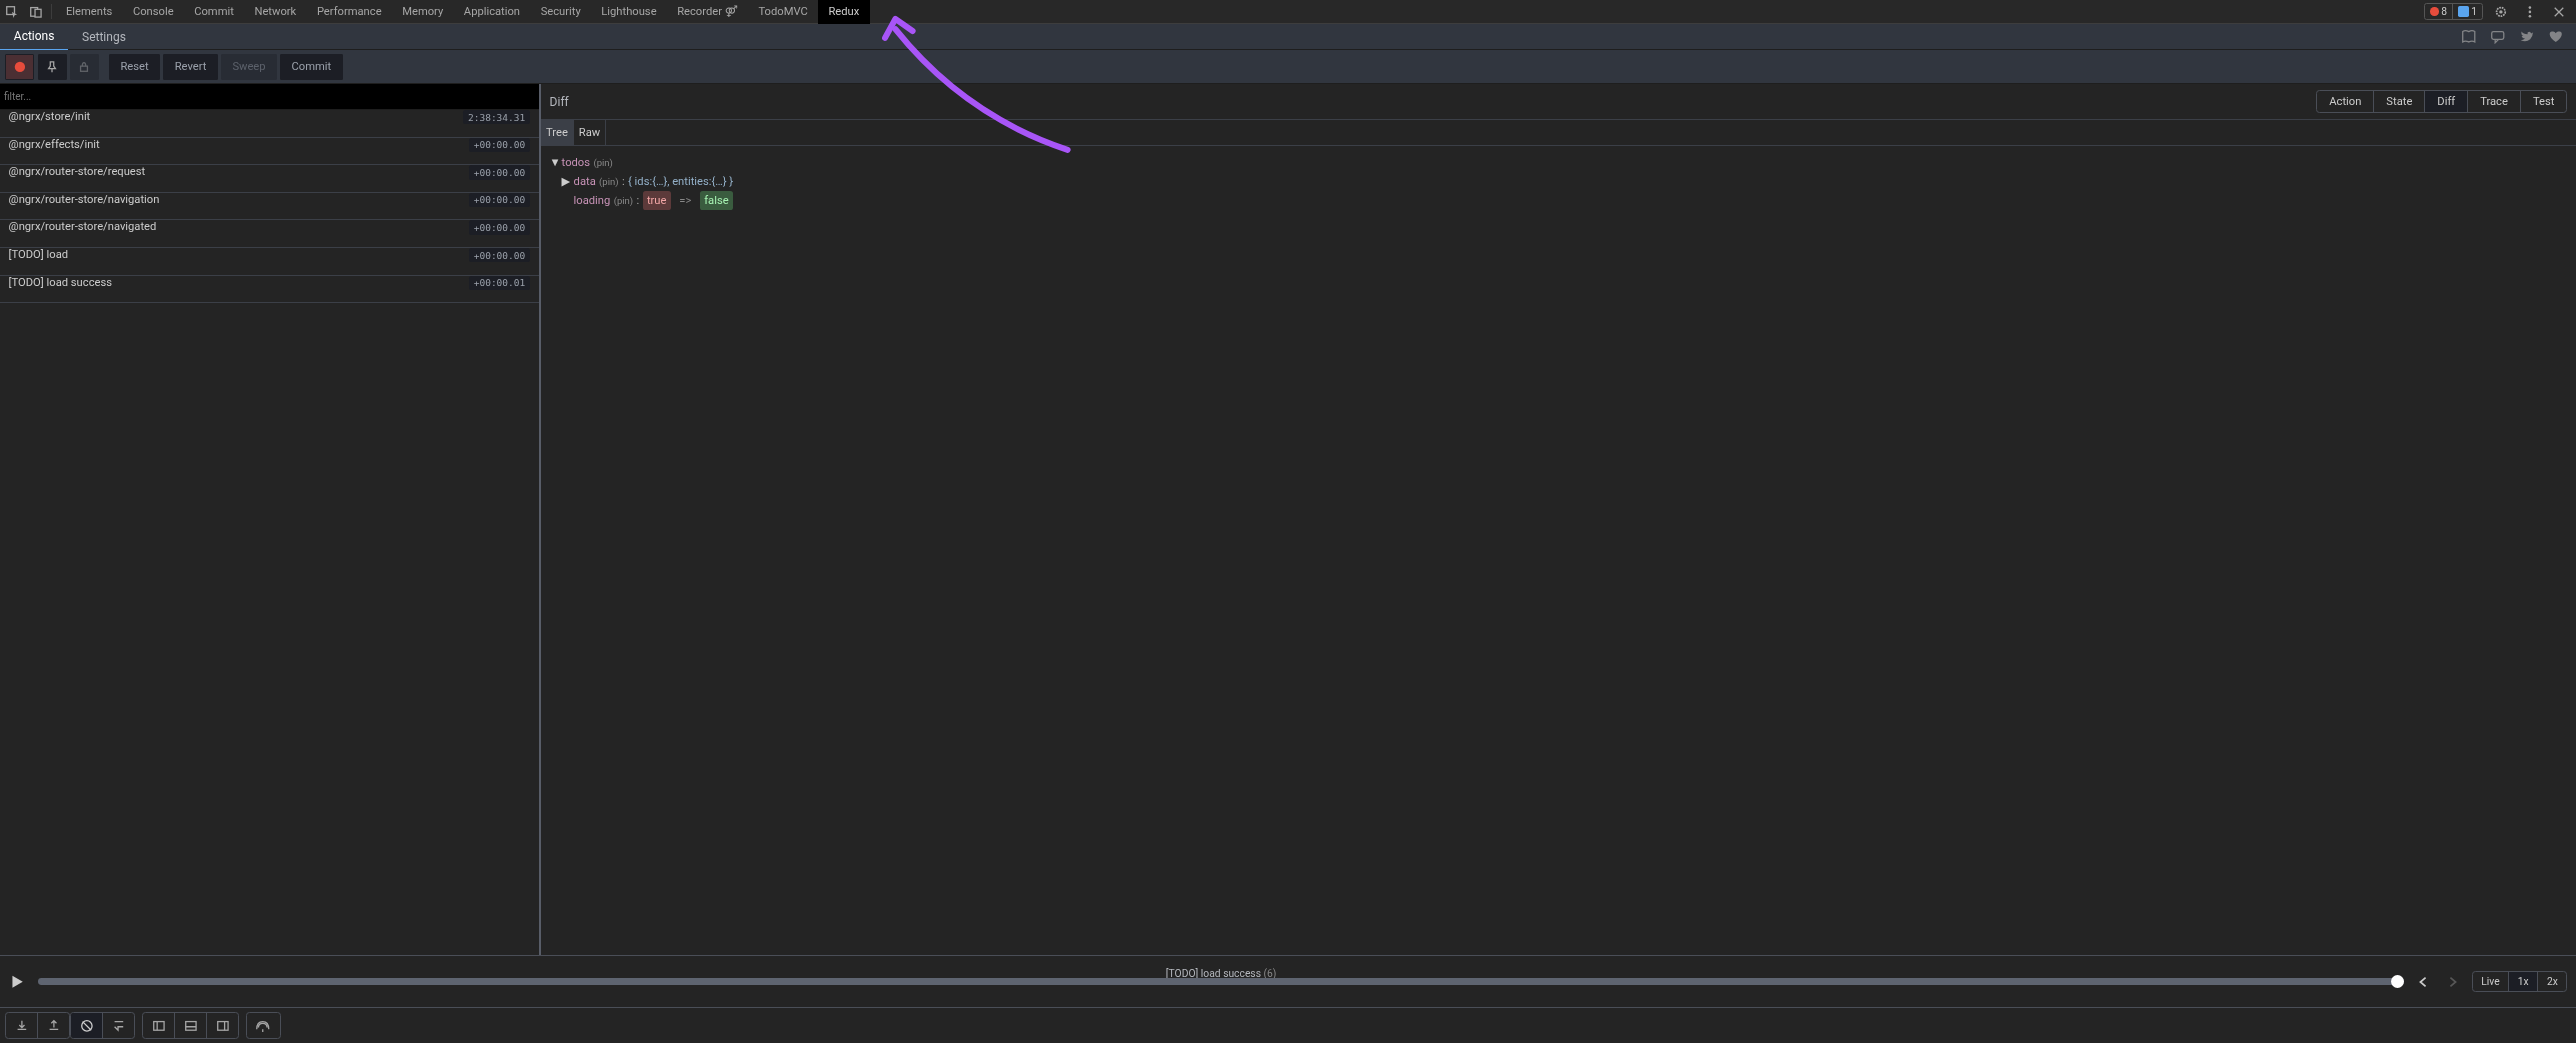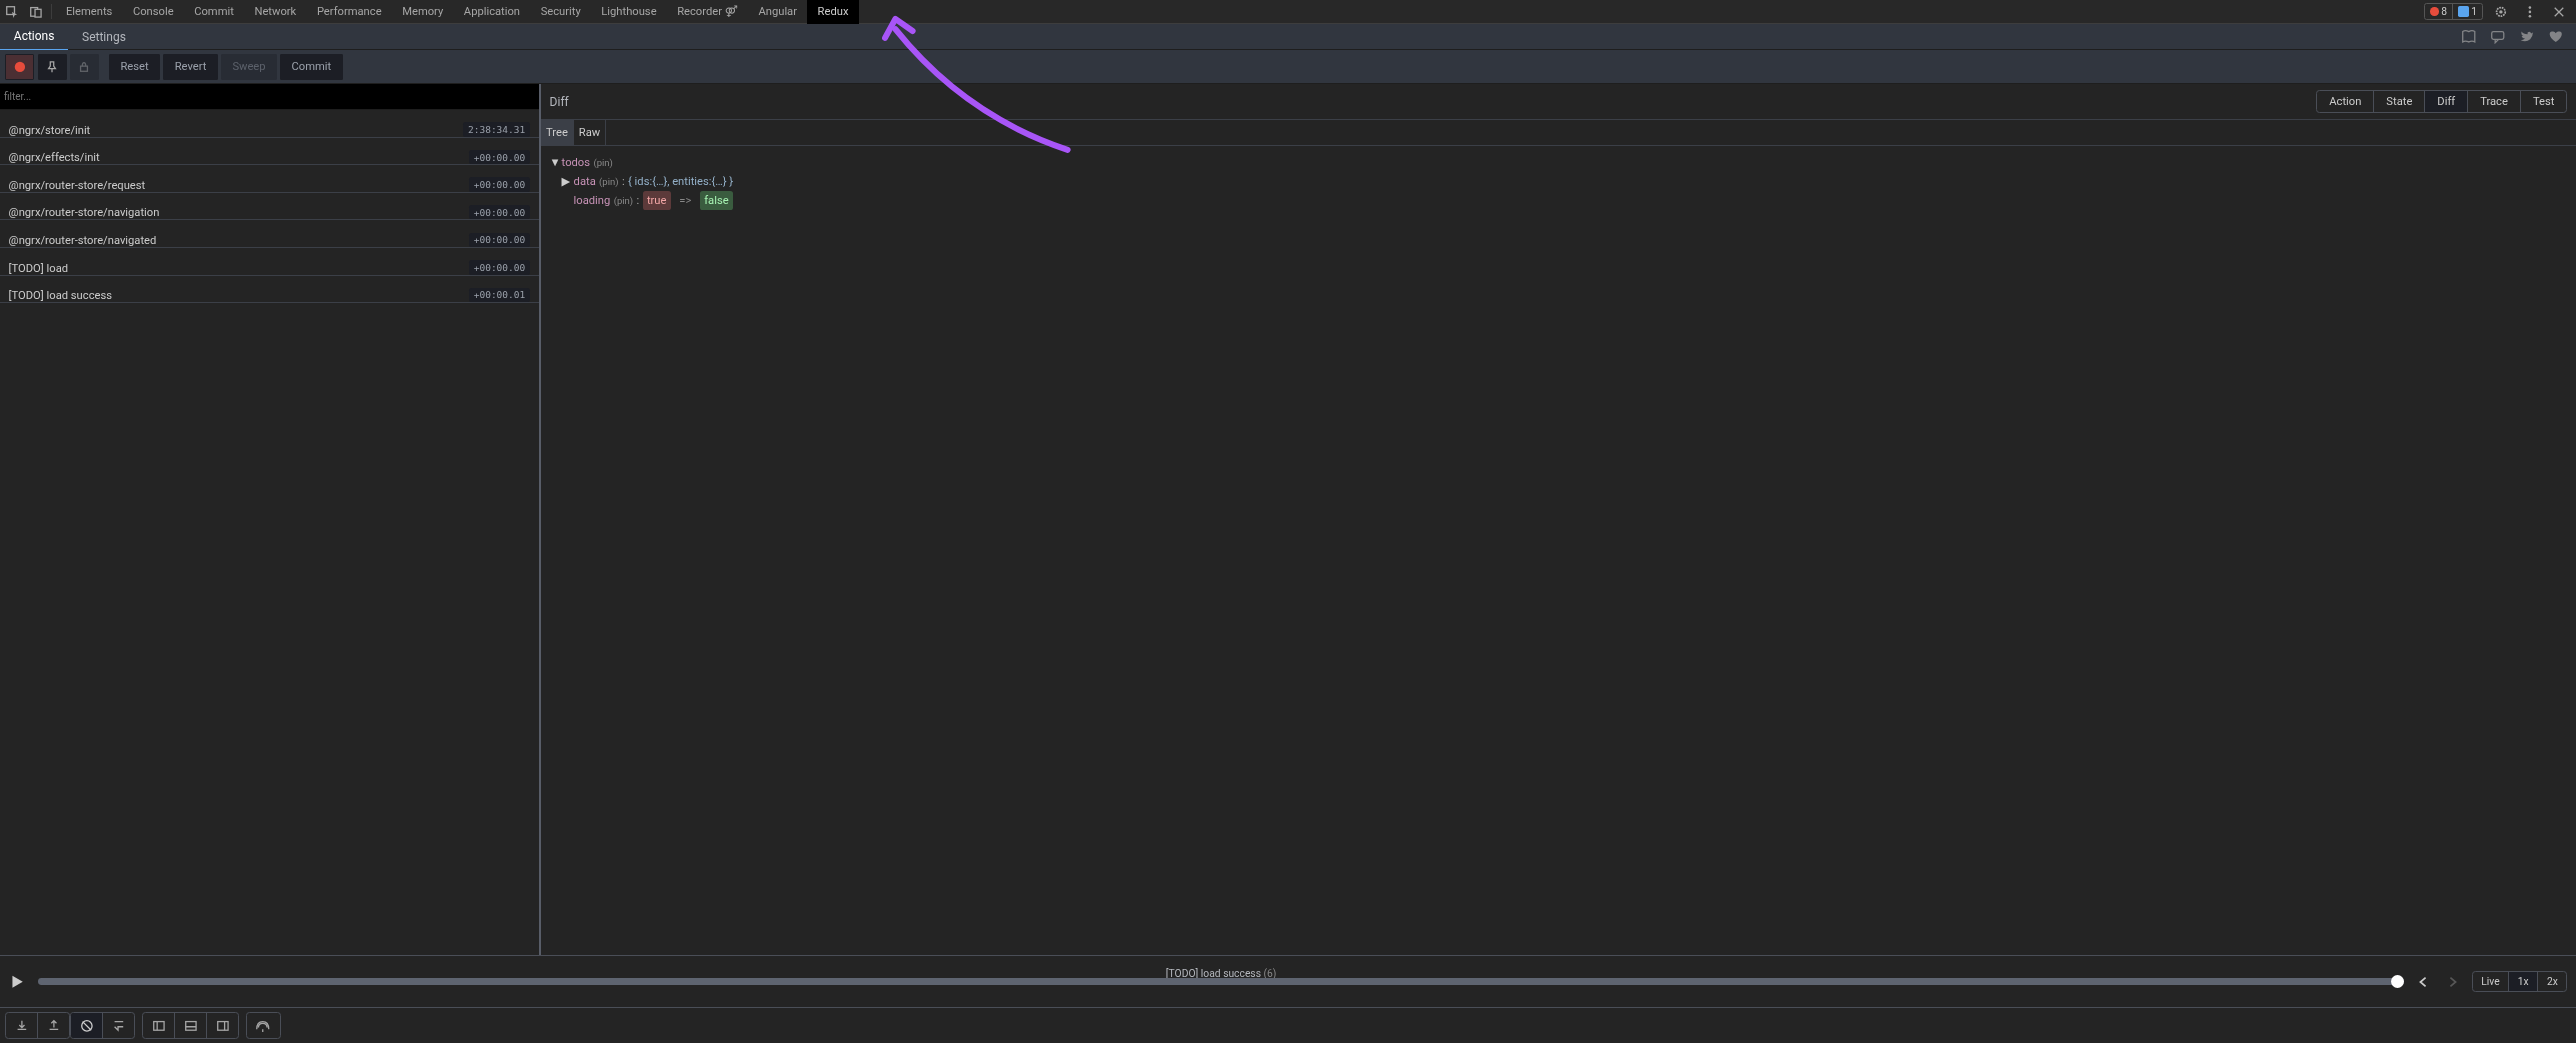--- a/index.html
+++ b/index.html
@@ -32,21 +32,21 @@
     .tool-btn.rec { background: #4b2f33; }
     .title-bar { flex: 1; height: 26px; background: #1c1e25; border-radius: 2.6px; display: flex; align-items: center; justify-content: center; position: relative; margin-left: 5.2px; }
     .title-bar .arrow { position: absolute; right: 6.9px; }
 
     
     .main-area { display: flex; height: calc(1043px - 24px - 26px - 34px - 52px - 36px); }
     .left-pane { width: 541px; display: flex; flex-direction: column; border-right: 2.6px solid #585d68; }
     .filter-in { height: 26px; background: #000000; border: none; color: #ccc; padding: 0 4px; font-size: 10px; outline: none; border-bottom: 0.9px solid #1e1e1e; }
     .filter-in::placeholder { color: #777; }
     .action-list { flex: 1; overflow: auto; }
-    .action-row { display: flex; align-items: flex-end; justify-content: space-between; height: 27.6px; padding: 0 8.6px; border-bottom: 0.9px solid #3b3f47; cursor: pointer; font-size: 11.2px; }
+    .action-row { display: flex; align-items: flex-start; justify-content: space-between; height: 27.6px; padding: 0 8.6px; border-bottom: 0.9px solid #3b3f47; cursor: pointer; font-size: 11.2px; }
     .ts-chip { background: #1c1e25; padding: 1.7px 5.2px; border-radius: 2.6px; font-size: 9.5px; color: #9aa0aa; font-family: monospace; }
 
     
     .right-pane { flex: 1; display: flex; flex-direction: column; }
     .diff-header { display: flex; align-items: center; height: 36px; border-bottom: 0.9px solid #3b3f47; padding: 0 8.6px; }
     .diff-label { font-size: 12px; color: #b4b7bd; }
     .view-pills { margin-left: auto; display: flex; border: 0.9px solid #4a4e57; border-radius: 3.4px; overflow: hidden; justify-content: flex-end; }
     .view-pill { padding: 4.3px 12px; font-size: 11.2px; cursor: pointer; border-right: 0.9px solid #4a4e57; }
     .view-pill:last-child { border-right: none; }
     .view-pill.active { background: #1c1e25; }
@@ -122,21 +122,21 @@
   <div class="devtools-tab">Elements</div>
   <div class="devtools-tab">Console</div>
   <div class="devtools-tab">Commit</div>
   <div class="devtools-tab">Network</div>
   <div class="devtools-tab">Performance</div>
   <div class="devtools-tab">Memory</div>
   <div class="devtools-tab">Application</div>
   <div class="devtools-tab">Security</div>
   <div class="devtools-tab">Lighthouse</div>
   <div class="devtools-tab">Recorder ⚤</div>
-  <div class="devtools-tab">Angular</div>
+  <div class="devtools-tab">TodoMVC</div>
   <div class="devtools-tab active">Redux</div>
   <div class="devtools-right">
     <div class="badge-box">
       <div class="badge-part">
           <span class="err-dot"></span>
           <span>8</span>
         </div>
       <div class="badge-part" style="border-left:0.9px solid #555">
           <span class="issue-ico"></span>
           <span>1</span>

